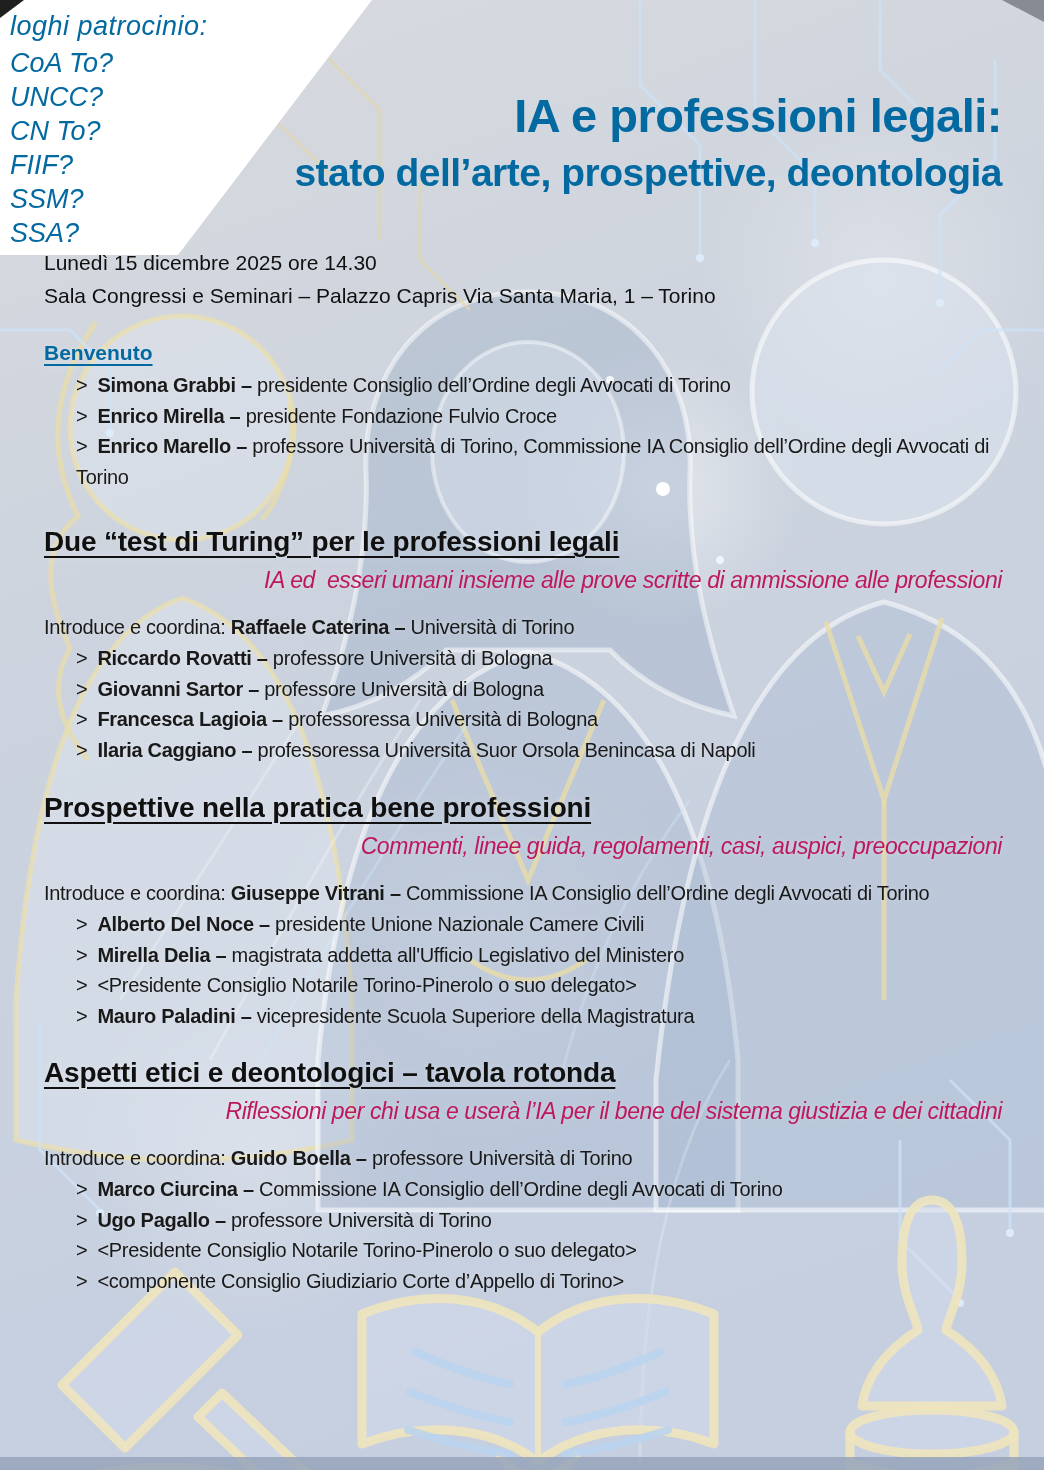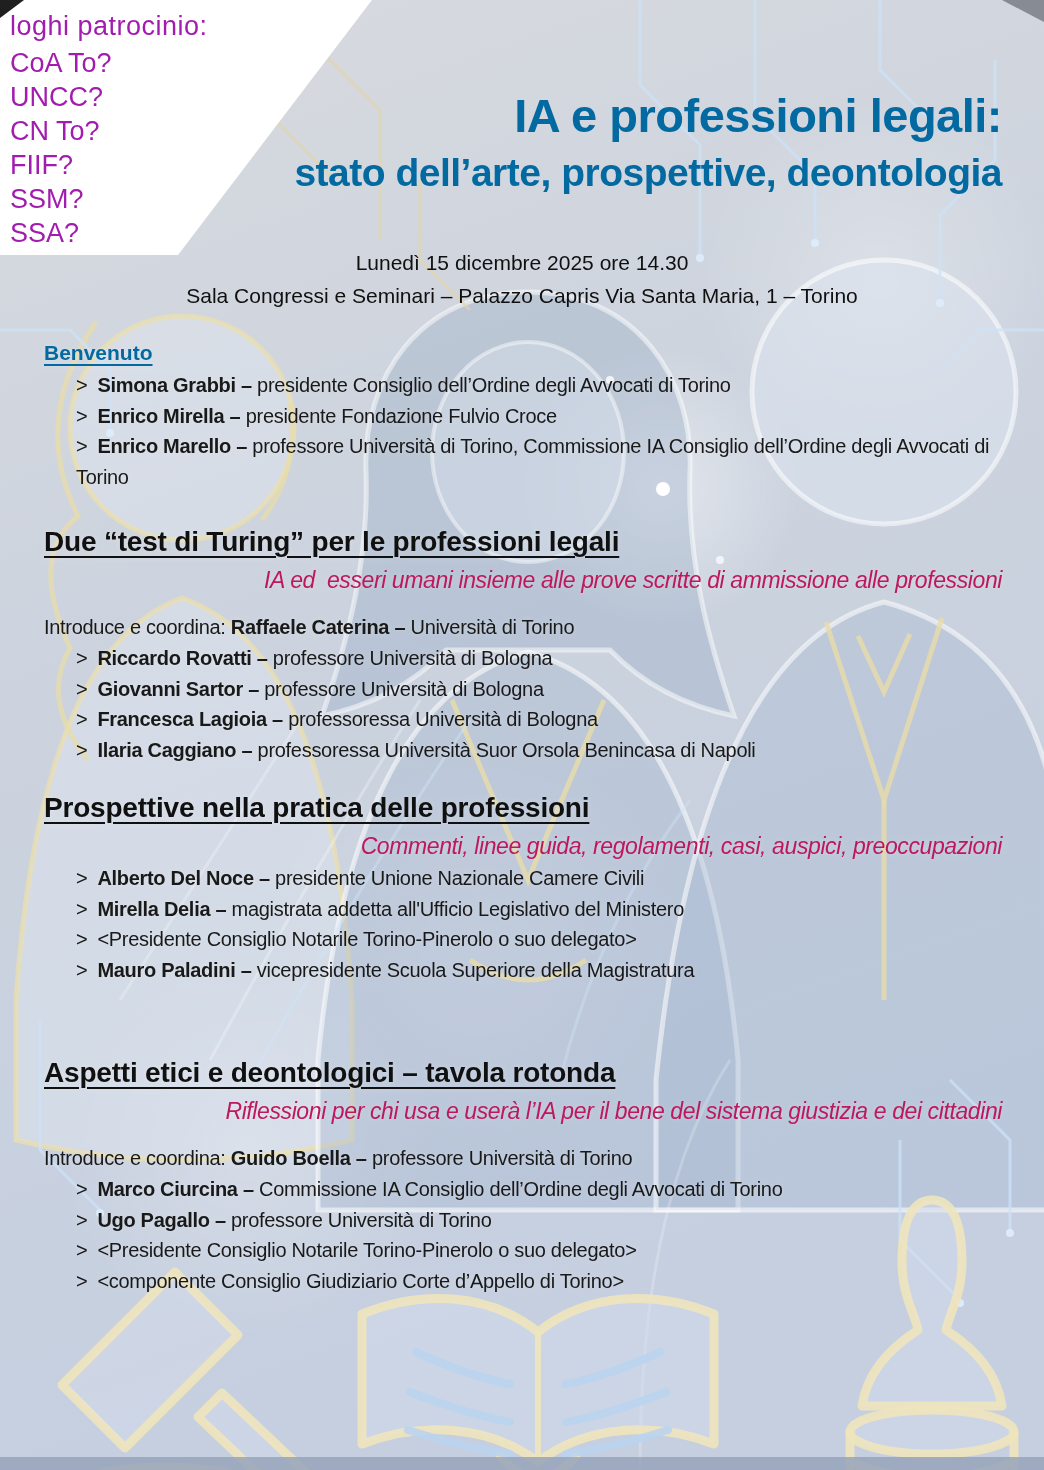--- a/index.html
+++ b/index.html
@@ -14,33 +14,33 @@
     clip-path:polygon(0 0, 372px 0, 178px 255px, 0 255px); z-index:2;
   }
   .corner-black {
     position:absolute; top:0; left:0; width:24px; height:18px; background:#1f1f1f;
     clip-path:polygon(0 0,100% 0,0 100%); z-index:4;
   }
   .corner-dark-right {
     position:absolute; top:0; right:0; width:42px; height:22px; background:#6d7179;
     clip-path:polygon(0 0,100% 0,100% 100%); opacity:.75; z-index:2;
   }
-  .sponsor-area { position:absolute; left:10px; top:6px; z-index:3; color:#a21caf; }
+  .sponsor-area { position:absolute; left:10px; top:6px; z-index:3; color:#0369a1;font-style:italic; }
   .sponsor-label { font-size:27px; line-height:40px; letter-spacing:.5px; }
   .sponsor-item  { font-size:27px; line-height:34px; }
 
   .title-block {
     position:absolute; top:86px; left:44px; right:42px; text-align:right;
     color:#0369a1; font-weight:bold; z-index:3;
   }
   .title-line1 { font-size:47px; line-height:60px; letter-spacing:-.5px; }
   .title-line2 { font-size:39px; line-height:54px; letter-spacing:-.5px; }
 
   .date-block {
-    position:absolute; top:246px; left:44px; right:44px; text-align:center;
+    position:absolute; top:246px; left:44px; right:44px; text-align:left;
     font-size:21px; line-height:33px; color:#101010; z-index:3;
   }
 
   .tblock { position:absolute; left:44px; width:958px; z-index:3;
             text-shadow:0 0 6px rgba(255,255,255,.25); }
   .block-welcome { top:340px; }
   .block-s0 { top:527px; }
   .block-s1 { top:793px; }
   .block-s2 { top:1058px; }
 
@@ -228,22 +228,23 @@
     <div class="intro"><span>Introduce e coordina: </span><b>Raffaele Caterina –</b><span> Università di Torino</span></div>
     <div class="items">
       <div class="item"><span class="marker">&gt;</span><b>Riccardo Rovatti –</b><span> professore Università di Bologna</span></div>
       <div class="item"><span class="marker">&gt;</span><b>Giovanni Sartor –</b><span> professore Università di Bologna</span></div>
       <div class="item"><span class="marker">&gt;</span><b>Francesca Lagioia –</b><span> professoressa Università di Bologna</span></div>
       <div class="item"><span class="marker">&gt;</span><b>Ilaria Caggiano –</b><span> professoressa Università Suor Orsola Benincasa di Napoli</span></div>
     </div>
   </div>
 
   <div class="tblock block-s1">
-    <h2>Prospettive nella pratica delle professioni</h2>
+    <h2>Prospettive nella pratica bene professioni</h2>
     <div class="subtitle">Commenti, linee guida, regolamenti, casi, auspici, preoccupazioni</div>
+    <div class="intro"><span>Introduce e coordina: </span><b>Giuseppe Vitrani –</b><span> Commissione IA Consiglio dell’Ordine degli Avvocati di Torino</span></div>
     <div class="items">
       <div class="item"><span class="marker">&gt;</span><b>Alberto Del Noce –</b><span> presidente Unione Nazionale Camere Civili</span></div>
       <div class="item"><span class="marker">&gt;</span><b>Mirella Delia –</b><span> magistrata addetta all'Ufficio Legislativo del Ministero</span></div>
       <div class="item"><span class="marker">&gt;</span><b></b><span>&lt;Presidente Consiglio Notarile Torino-Pinerolo o suo delegato&gt;</span></div>
       <div class="item"><span class="marker">&gt;</span><b>Mauro Paladini –</b><span> vicepresidente Scuola Superiore della Magistratura</span></div>
     </div>
   </div>
 
   <div class="tblock block-s2">
     <h2>Aspetti etici e deontologici – tavola rotonda</h2>

